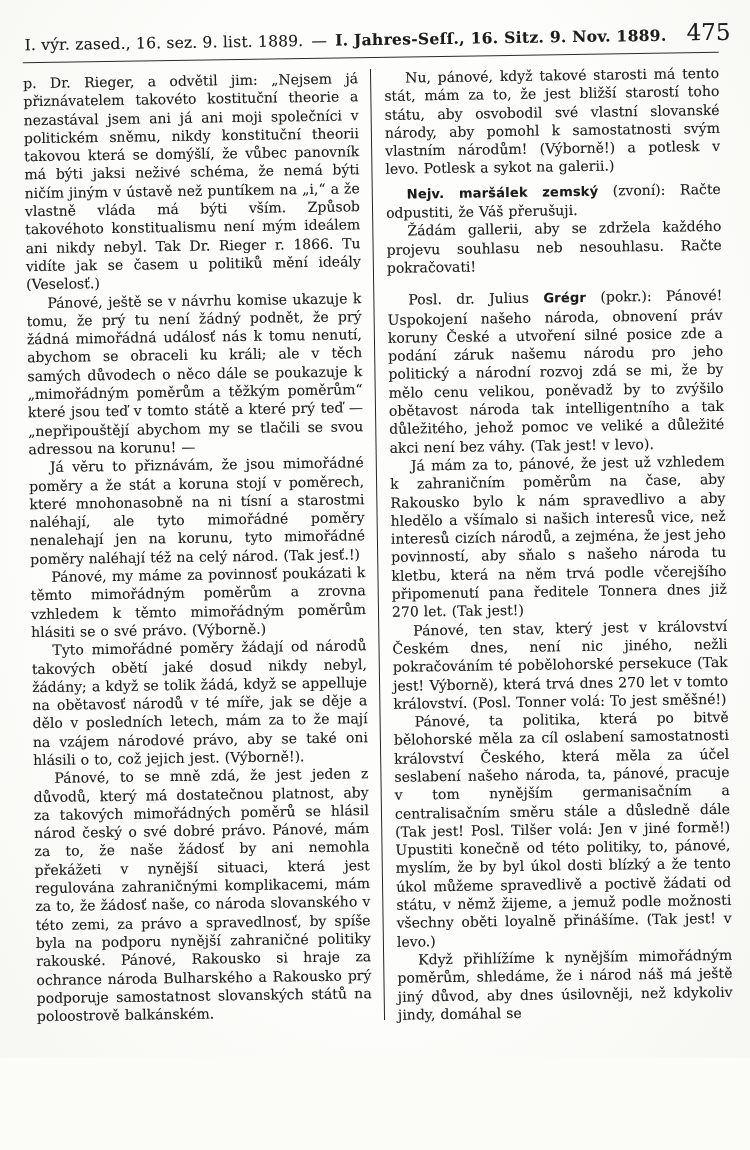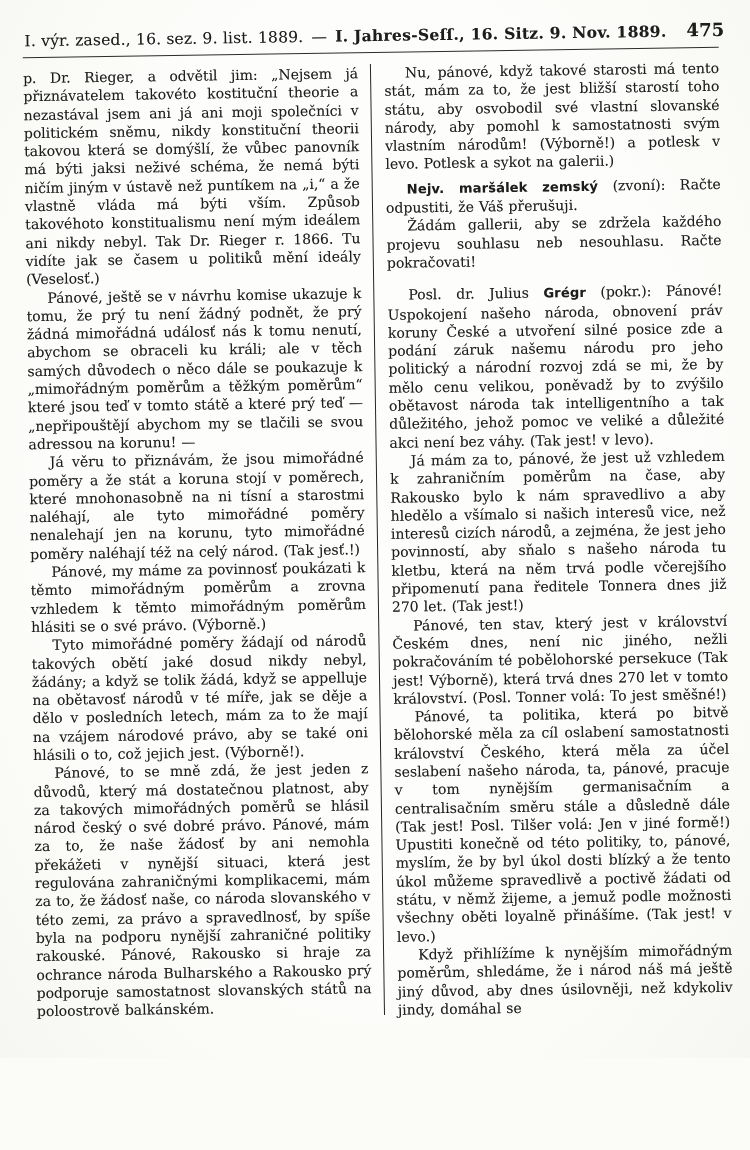--- a/index.html
+++ b/index.html
@@ -32,22 +32,22 @@
     white-space: nowrap;
     text-shadow: 0 0 0.5px rgba(20,20,20,0.4);
   }
   .head-left { letter-spacing: 0.2px; }
   .head-left .sep { padding: 0 8px; }
   .fraktur {
     font-weight: bold;
     letter-spacing: 0.3px;
   }
   .page-number {
-    font-weight: bold;
-    font-size: 18px;
+    font-weight: normal;
+    font-size: 23px;
     padding-left: 20px;
   }
   .columns {
     display: flex;
     margin-top: 11px;
     align-items: flex-start;
   }
   .column {
     width: 336px;
     text-align: justify;

